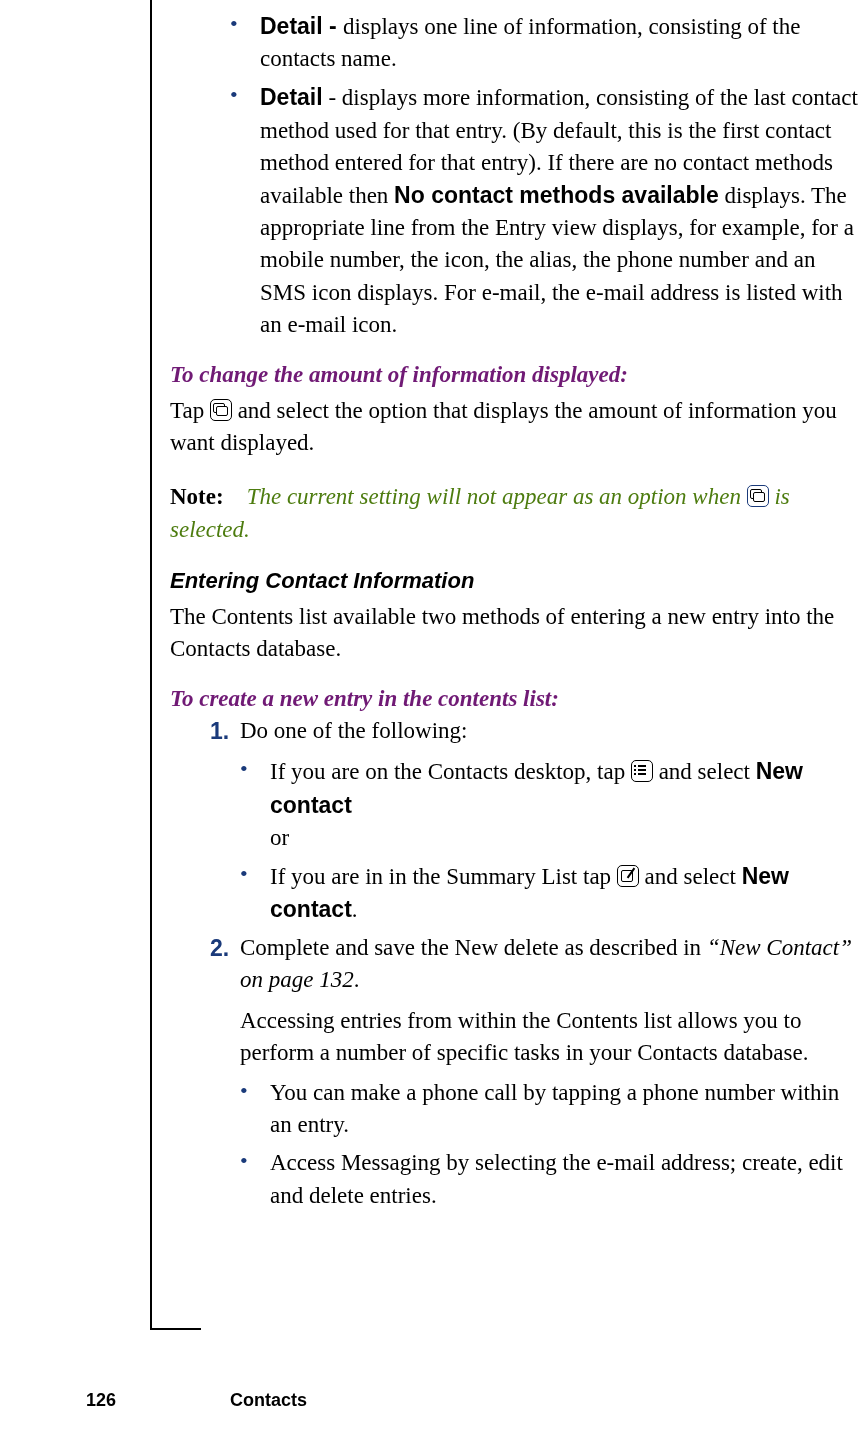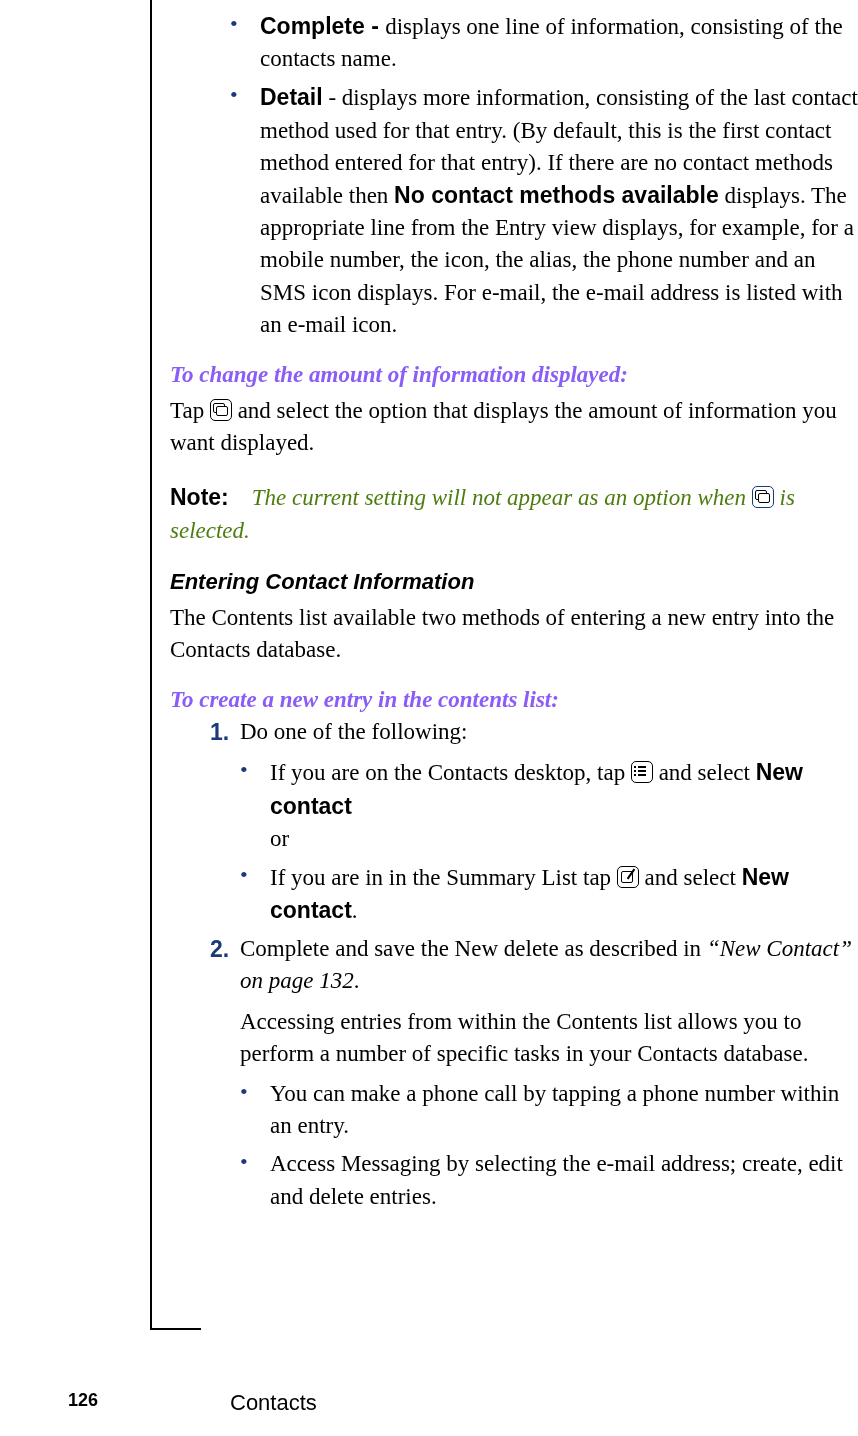--- a/index.html
+++ b/index.html
@@ -66,27 +66,27 @@
   .sans-bold {
     font-family: Arial, Helvetica, sans-serif;
     font-weight: bold;
   }
   .sans-bold-inline {
     font-family: Liberation Sans, sans-serif;
     font-weight: bold;
   }
   .heading-italic {
     font-style: italic;
-    color: #8b5cf6;
+    color: #701a75;
     font-weight: 600;
     margin-top: 18px;
     display: block;
   }
   .note-label {
-    font-family: Liberation Sans, sans-serif;
+    font-family: Liberation Serif, serif;
     font-weight: bold;
   }
   .note-body {
     font-style: italic;
     color: #4d7c0f;
   }
   .section-head {
     font-family: Arial, Helvetica, sans-serif;
     font-weight: bold;
     font-size: 22px;
@@ -197,45 +197,45 @@
     position: absolute;
     left: 0;
     bottom: 0;
     width: 858px;
     height: 60px;
     padding-top: 14px;
     box-sizing: border-box;
   }
   .footer .pn {
     position: absolute;
-    left: 68px;
+    left: 86px;
     font-family: Arial, Helvetica, sans-serif;
     font-weight: bold;
     font-size: 18px;
   }
   .footer .ft {
     position: absolute;
     left: 230px;
     font-family: Arial, Helvetica, sans-serif;
-    font-weight: normal;
-    font-size: 22px;
+    font-weight: bold;
+    font-size: 18px;
   }
 </style>
 </head>
 <body>
 
 <div class="page">
   <div class="side-rule"></div>
 
   <div class="content">
 
     <ul class="bullet-list">
       <li>
         <span class="dot">•</span>
-        <span class="sans-bold">Complete - </span><span>displays one line of information, consisting of the contacts name.</span>
+        <span class="sans-bold">Detail - </span><span>displays one line of information, consisting of the contacts name.</span>
       </li>
       <li>
         <span class="dot">•</span>
         <span class="sans-bold">Detail</span><span> - displays more information, consisting of the last contact method used for that entry. (By default, this is the first contact method entered for that entry). If there are no contact methods available then </span><span class="sans-bold-inline">No contact methods available</span><span> displays. The appropriate line from the Entry view displays, for example, for a mobile number, the icon, the alias, the phone number and an SMS icon displays. For e-mail, the e-mail address is listed with an e-mail icon.</span>
       </li>
     </ul>
 
     <span class="heading-italic">To change the amount of information displayed:</span>
     <div class="block">
       <span>Tap </span><span class="icon-btn stack"></span><span> and select the option that displays the amount of information you want displayed.</span>

